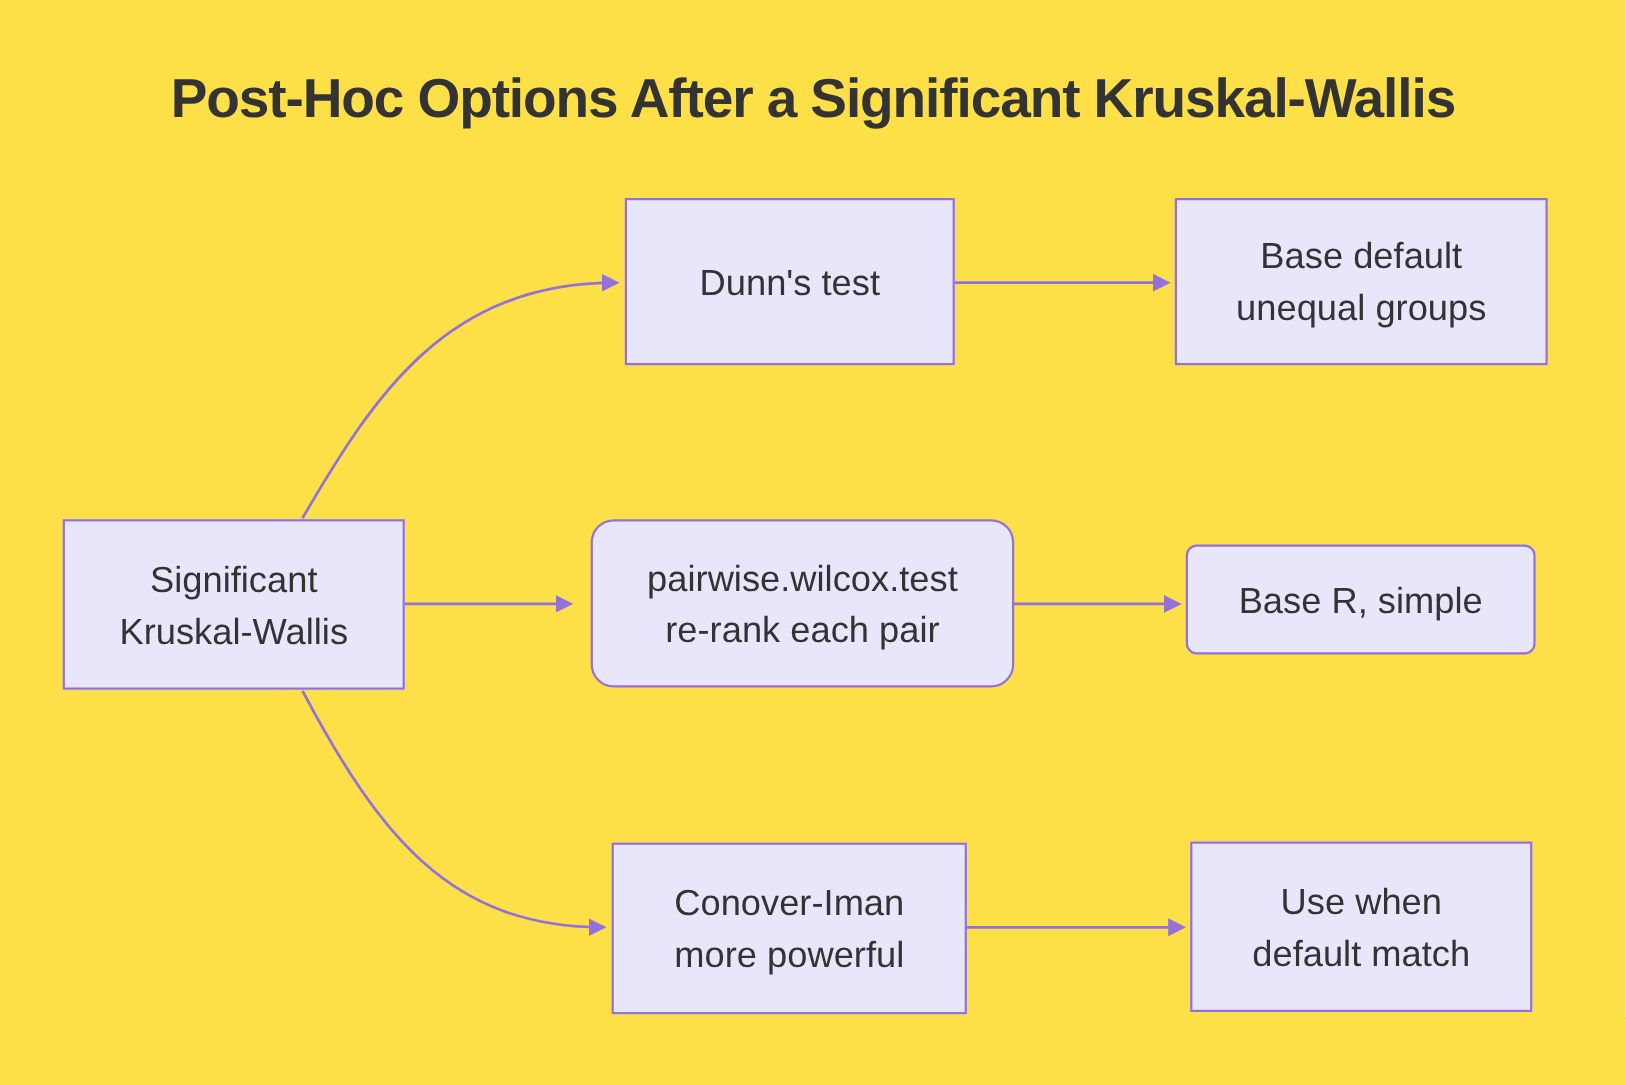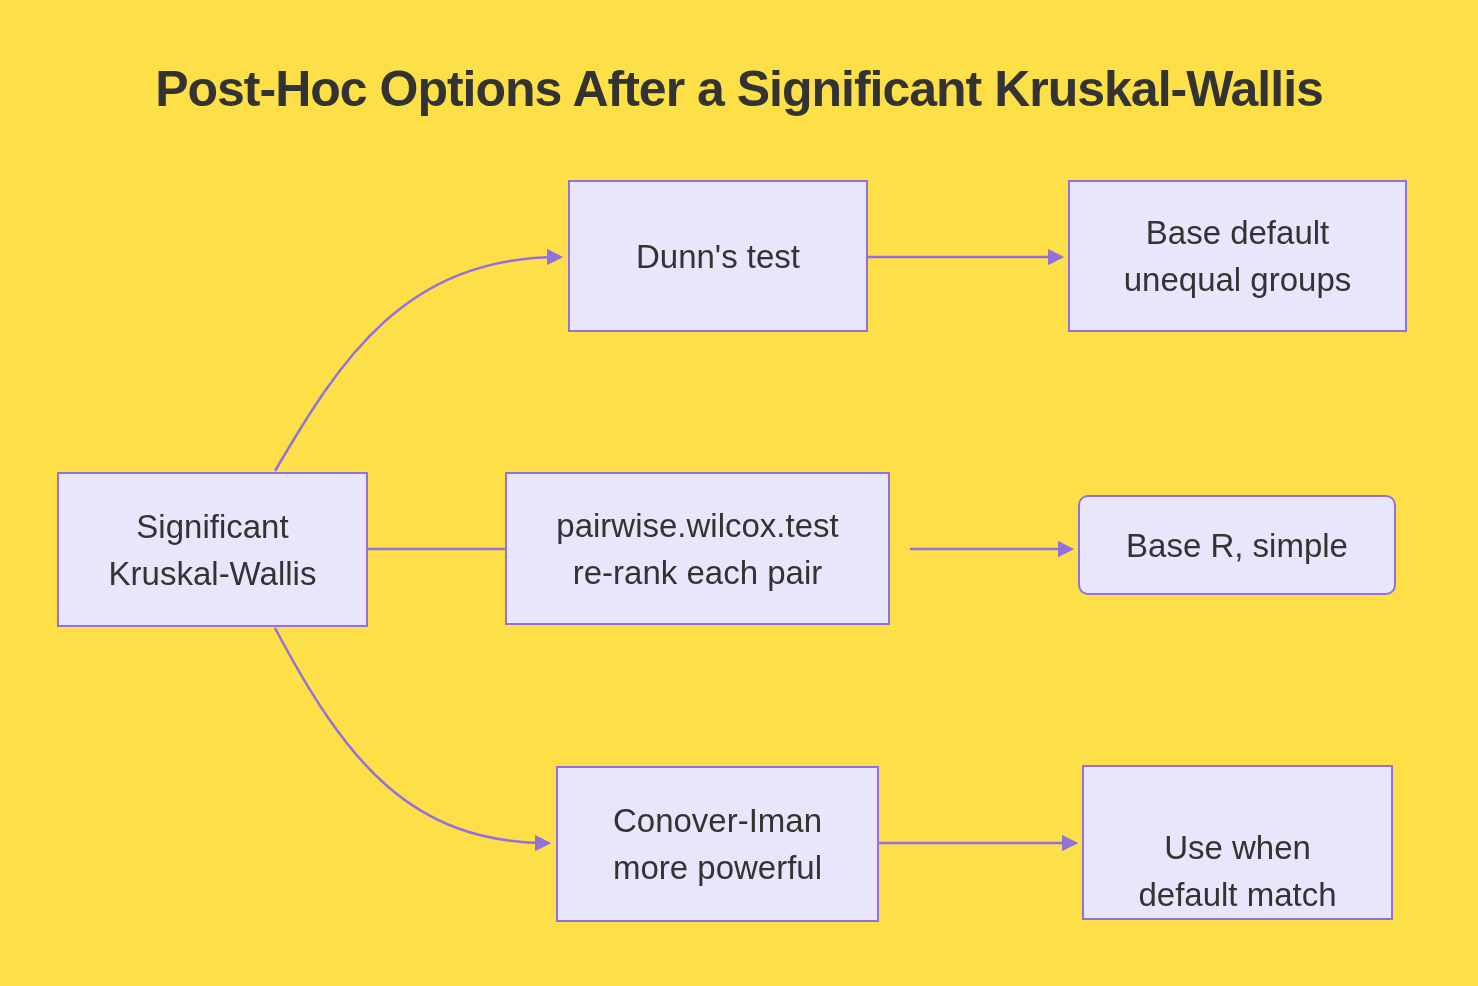--- a/index.html
+++ b/index.html
@@ -84,33 +84,33 @@
 
   <div class="node" style="left:568px; top:180px; width:300px; height:152px;">
     <span class="node-line">Dunn's test</span>
   </div>
 
   <div class="node" style="left:1068px; top:180px; width:339px; height:152px;">
     <span class="node-line">Base default</span>
     <span class="node-line">unequal groups</span>
   </div>
 
-  <div class="node" style="left:505px; top:472px; width:385px; height:153px;">
+  <div class="node" style="left:537px; top:472px; width:385px; height:153px;border-radius:21px;">
     <span class="node-line">pairwise.wilcox.test</span>
     <span class="node-line">re-rank each pair</span>
   </div>
 
   <div class="node" style="left:1078px; top:495px; width:318px; height:100px;border-radius:10px;">
     <span class="node-line">Base R, simple</span>
 
   </div>
 
   <div class="node" style="left:556px; top:766px; width:323px; height:156px;">
     <span class="node-line">Conover-Iman</span>
     <span class="node-line">more powerful</span>
   </div>
 
-  <div class="node" style="left:1082px; top:765px; width:311px; height:155px;justify-content:flex-end;">
+  <div class="node" style="left:1082px; top:765px; width:311px; height:155px;">
     <span class="node-line">Use when</span>
     <span class="node-line">default match</span>
   </div>
 
 </div>
 
 </body></html>

